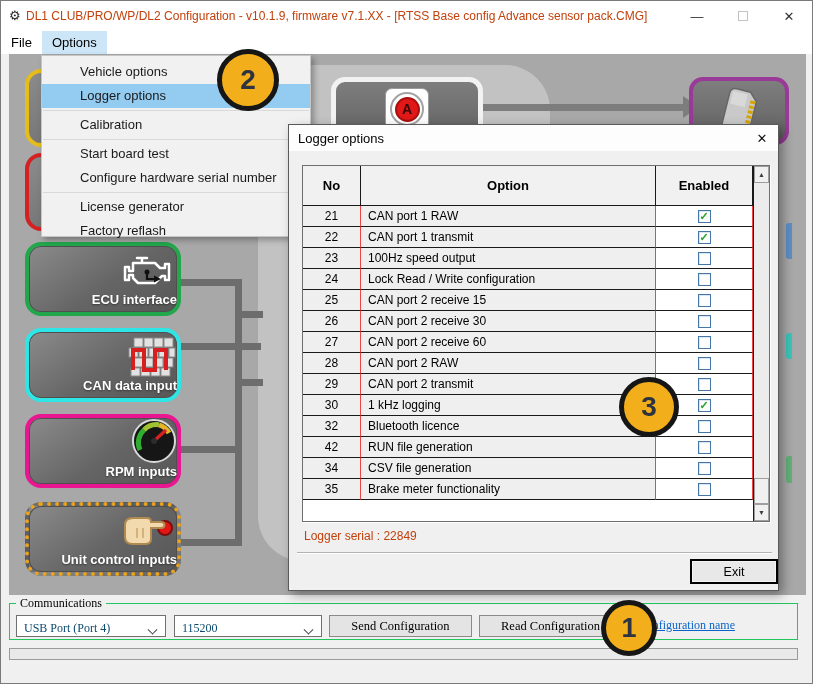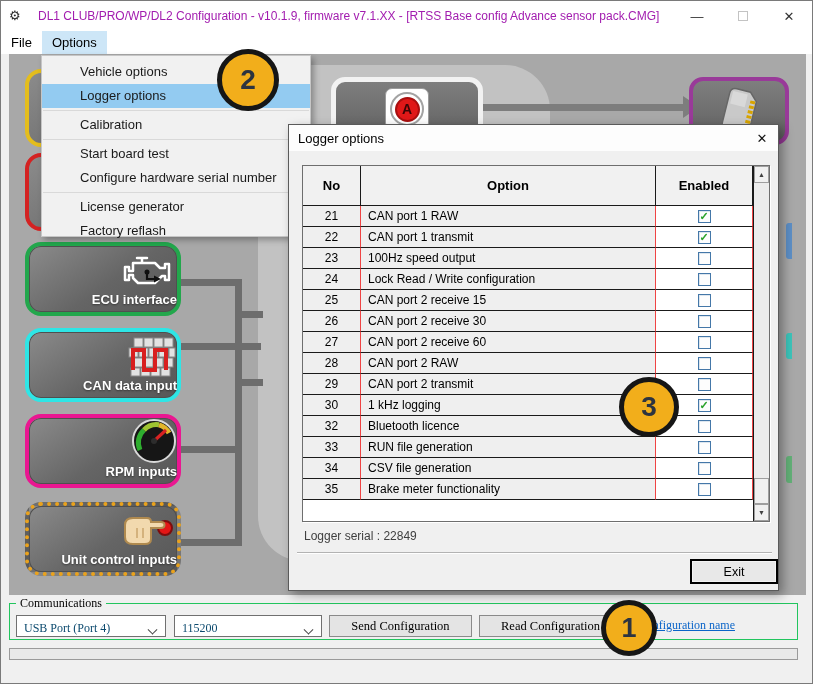--- a/index.html
+++ b/index.html
@@ -4,21 +4,21 @@
 <style>
   *{margin:0;padding:0;box-sizing:border-box;}
   html,body{width:813px;height:696px;background:#fff;font-family:"Liberation Sans",sans-serif;}
   body{position:relative;overflow:hidden;}
 
   .window{position:absolute;left:0;top:0;width:813px;height:684px;background:#f0f0f0;border:1px solid #7a7a7a;}
 
   
   .titlebar{position:absolute;left:0;top:0;width:811px;height:30px;background:#ffffff;display:flex;align-items:center;}
   .app-icon{width:16px;height:16px;margin-left:8px;font-size:13px;line-height:16px;color:#2a2a2a;}
-  .title-text{margin-left:13px;font-size:12px;color:#a21caf;white-space:nowrap;}
+  .title-text{margin-left:1px;font-size:12px;color:#c2410c;white-space:nowrap;}
   .win-controls{margin-left:auto;display:flex;height:30px;}
   .win-btn{width:46px;height:30px;display:flex;align-items:center;justify-content:center;font-size:13px;color:#333;}
   .max-box{width:10px;height:10px;border:1px solid #c3c3c3;display:block;}
 
   
   .menubar{position:absolute;left:0;top:30px;width:811px;height:23px;background:#ffffff;display:flex;}
   .menu-root{padding:0 10px;height:23px;line-height:23px;font-size:13px;color:#000;}
 
   
   .canvas{position:absolute;left:8px;top:53px;width:797px;height:541px;background:#a8a8a8;overflow:hidden;}
@@ -71,21 +71,21 @@
   .td{border-right:1px solid #ef4444;border-bottom:1px solid #1a1a1a;font-size:12px;color:#000;display:flex;align-items:center;}
   .td-no{width:58px;justify-content:center;background:#efefef;}
   .td-opt{width:295px;padding-left:7px;background:#efefef;}
   .td-en{width:97px;justify-content:center;background:#fff;}
   .checkbox{width:13px;height:13px;border:1px solid #4477a8;background:#fdfdfd;font-size:11px;line-height:11px;font-weight:bold;color:#2ca32c;display:flex;align-items:center;justify-content:center;box-shadow:inset 1px 1px 0 #dde6ee;}
   .scrollbar{position:absolute;right:0;top:0;width:16px;height:355px;background:#ececec;border-left:1px solid #1a1a1a;}
   .sb-btn{position:absolute;left:0;right:0;height:17px;background:#f0f0f0;border:1px solid #9e9e9e;color:#404040;font-size:7px;display:flex;align-items:center;justify-content:center;}
   .sb-up{top:0;}
   .sb-down{bottom:0;}
   .sb-thumb{position:absolute;left:0;right:0;top:312px;height:26px;background:#f0f0f0;border:1px solid #9e9e9e;}
-  .serial{position:absolute;left:15px;top:404px;font-size:12px;color:#404040;}
+  .serial{position:absolute;left:15px;top:404px;font-size:12px;color:#c2410c;}
   .dlg-sep{position:absolute;left:8px;top:427px;width:475px;height:2px;border-top:1px solid #b3b3b3;border-bottom:1px solid #fff;}
   .exit-btn{position:absolute;left:401px;top:434px;width:88px;height:25px;background:#e8e8e8;border:2px solid #000000;box-shadow:inset 0 0 0 1px #f3f3f3;font-size:12.5px;font-family:inherit;color:#000;}
 
   
   .comms{position:absolute;left:8px;top:602px;width:789px;height:37px;border:1px solid #22c55e;font-family:Liberation Serif, serif;}
   .comms-label{position:absolute;left:6px;top:-8px;background:#f0f0f0;padding:0 4px;font-size:12px;color:#000;}
   .combo{position:absolute;top:11px;height:22px;background:#fff;border:1px solid #707070;font-size:12px;display:flex;align-items:flex-end;padding-left:7px;color:#0c4a6e;}
   .combo-port{left:6px;width:150px;}
   .combo-baud{left:164px;width:148px;}
   .chev{margin-left:auto;margin-right:9px;width:7px;height:7px;border-right:1.6px solid #444;border-bottom:1.6px solid #444;transform:rotate(45deg) translate(-2px,-2px);}
@@ -330,21 +330,21 @@
             </div>
           </div>
           <div class="t-row">
             <div class="td td-no">32</div>
             <div class="td td-opt">Bluetooth licence</div>
             <div class="td td-en">
               <div class="checkbox"></div>
             </div>
           </div>
           <div class="t-row">
-            <div class="td td-no">33</div>
+            <div class="td td-no">42</div>
             <div class="td td-opt">RUN file generation</div>
             <div class="td td-en">
               <div class="checkbox"></div>
             </div>
           </div>
           <div class="t-row">
             <div class="td td-no">34</div>
             <div class="td td-opt">CSV file generation</div>
             <div class="td td-en">
               <div class="checkbox"></div>

